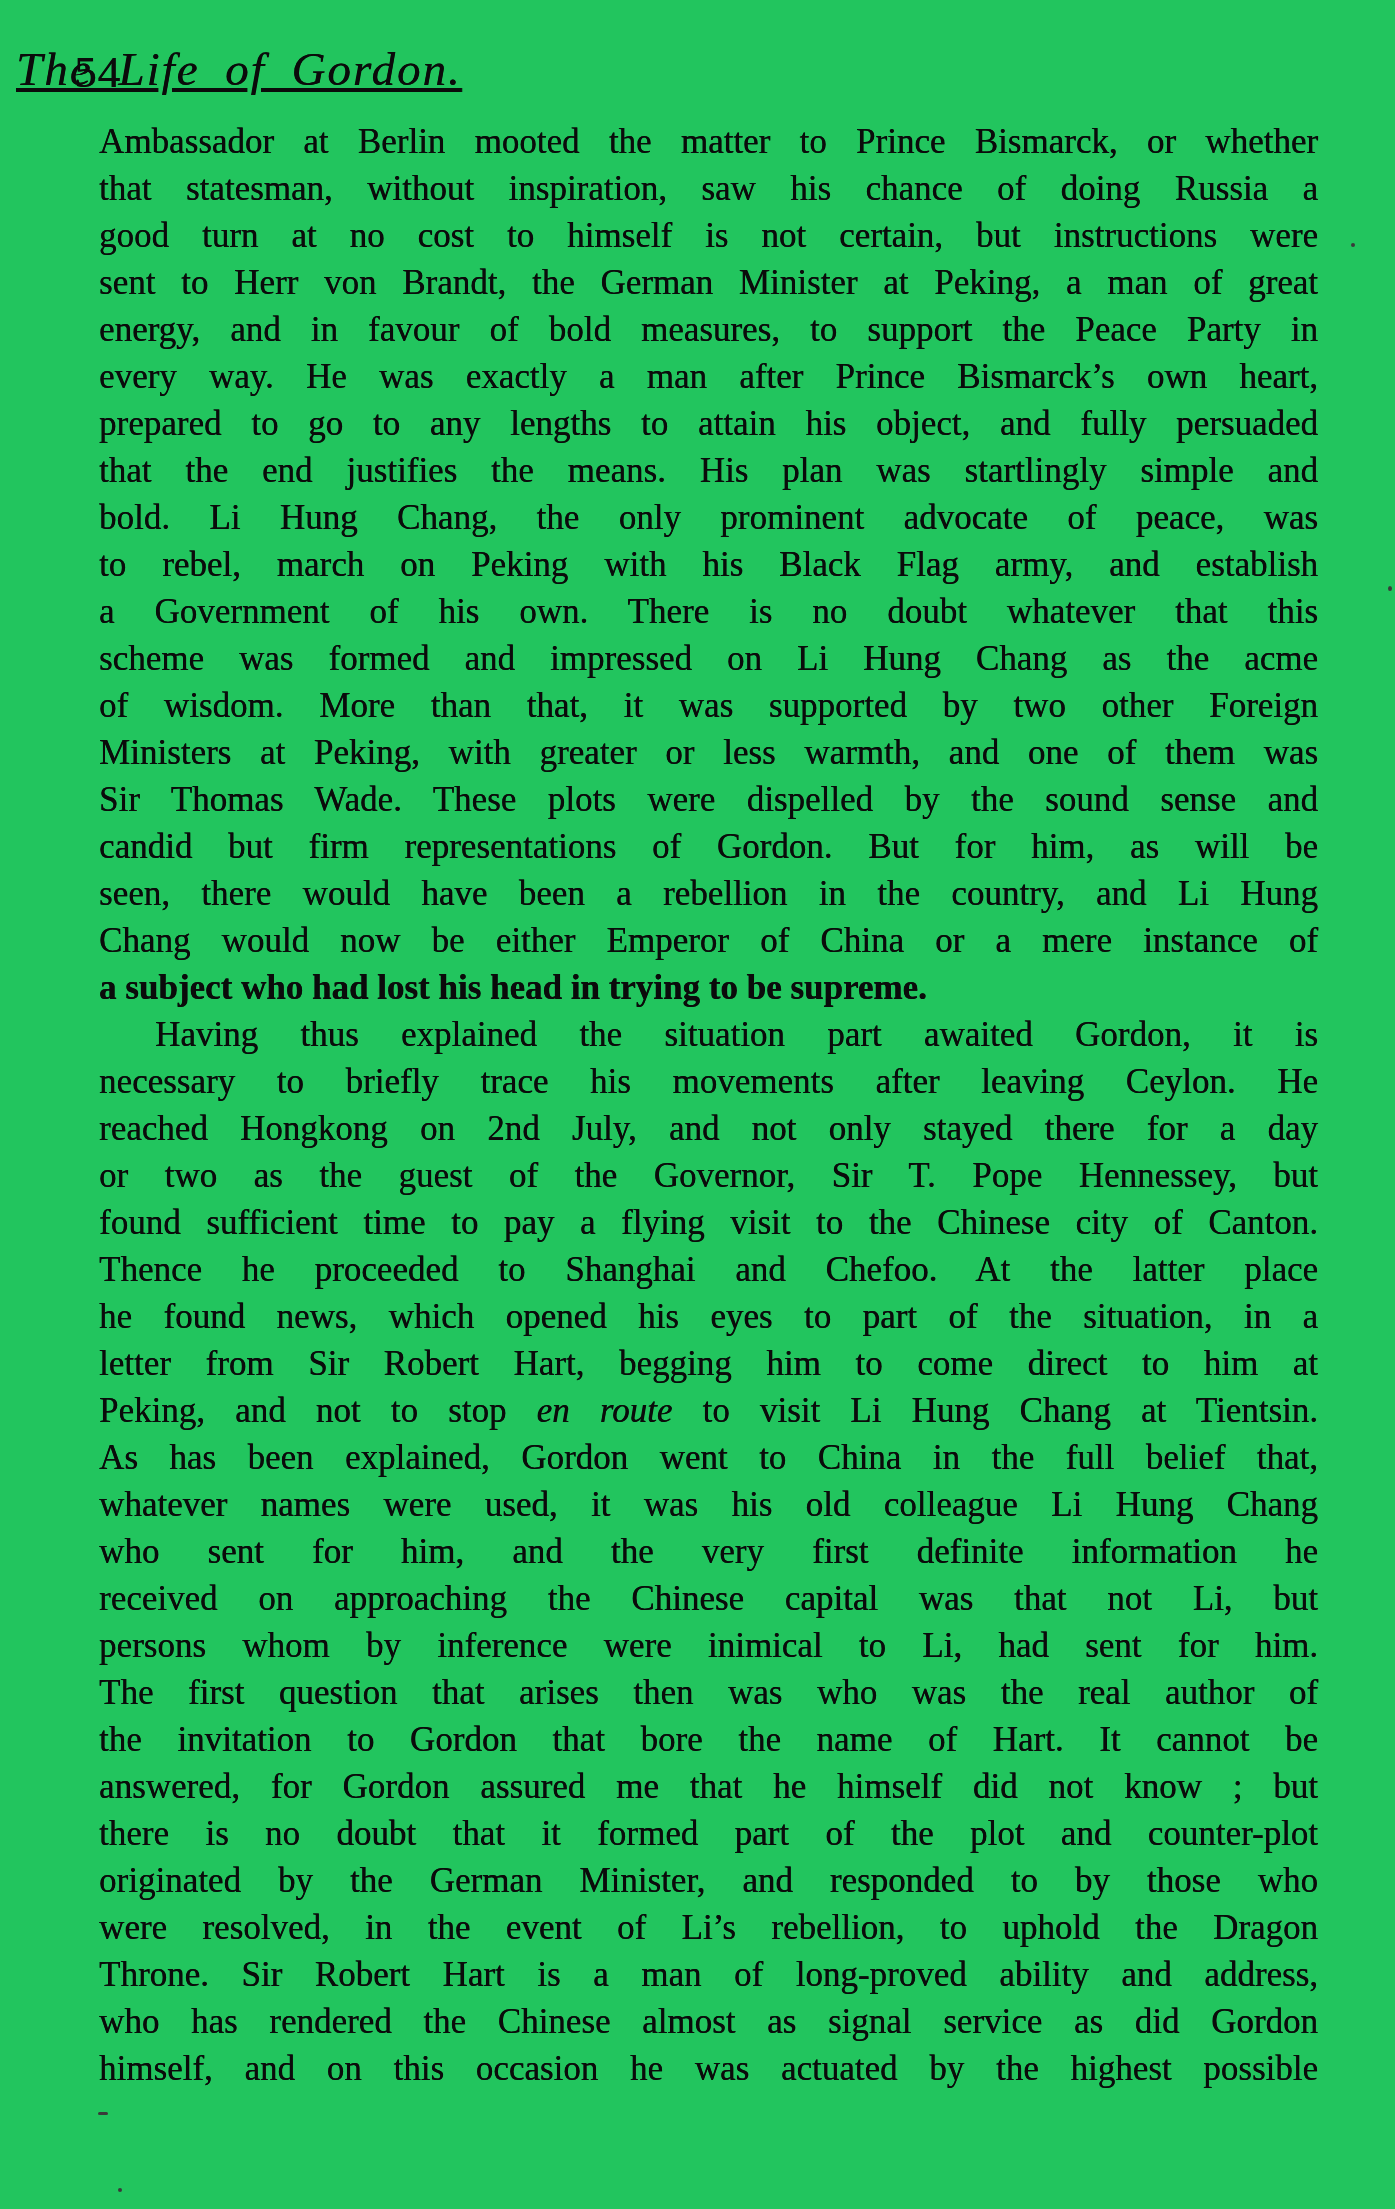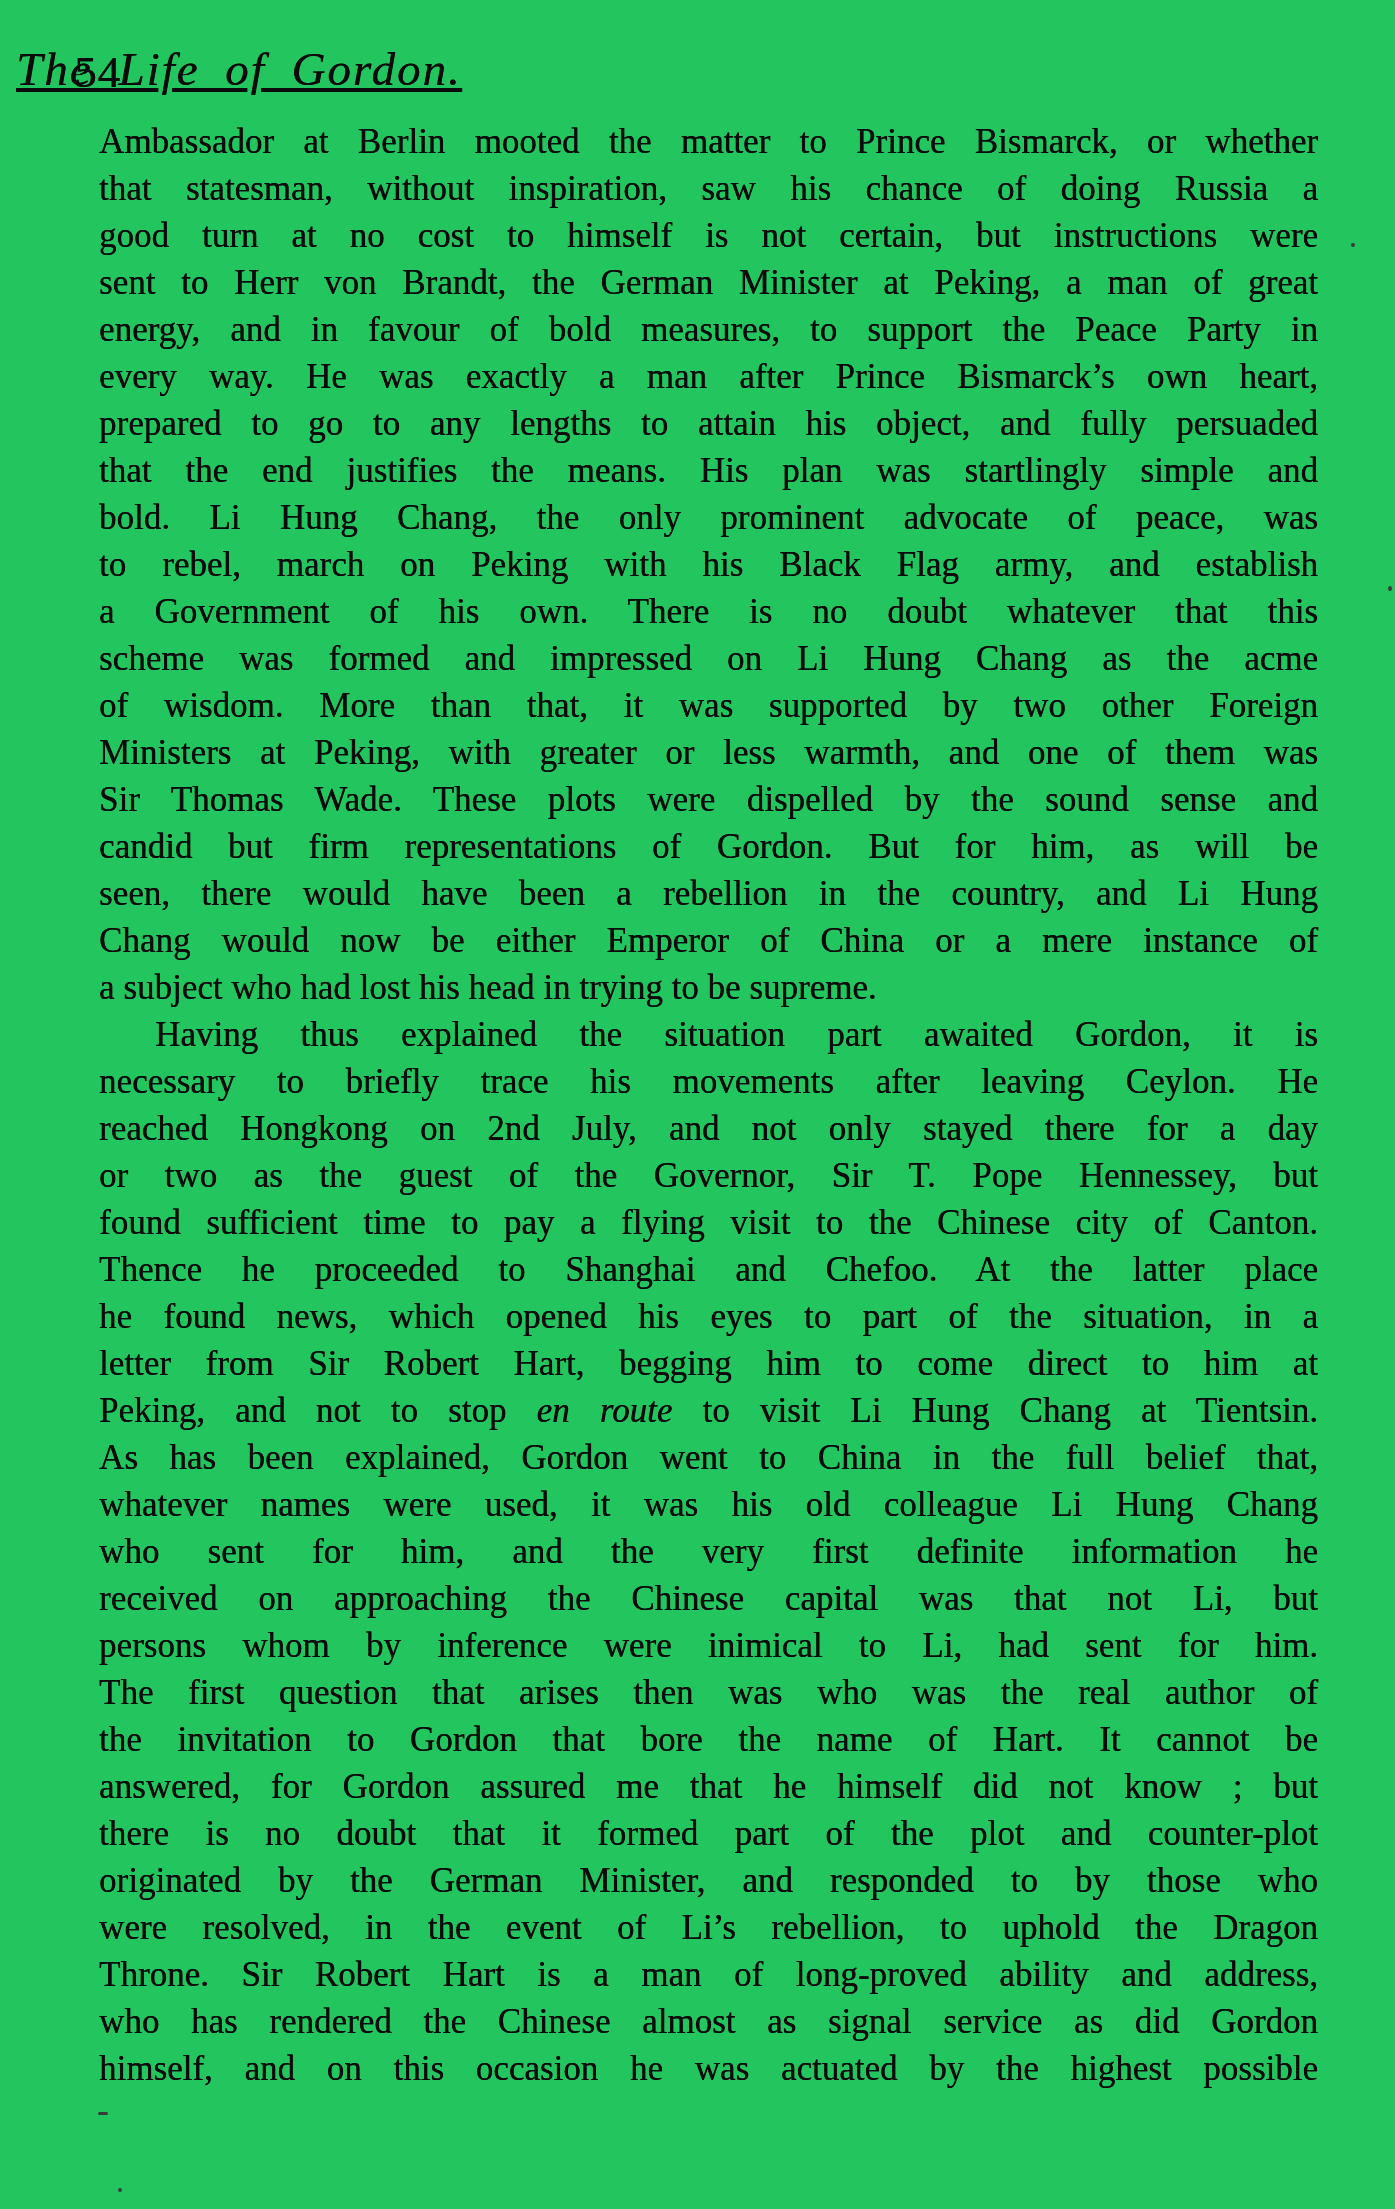--- a/index.html
+++ b/index.html
@@ -53,20 +53,21 @@
     font-size: 35px;
     line-height: 47px;
     height: 47px;
     text-align: justify;
     text-align-last: justify;
     text-shadow: 0.35px 0 0 currentColor;
     margin-left: 27px;
   }
   .line.no-just {
     text-align-last: left;
+    font-weight: bold;
   }
   .line.indent {
     text-indent: 56px;
   }
   .it {
     font-style: italic;
   }
   .speck {
     position: absolute;
     background: #3a3a3a;

